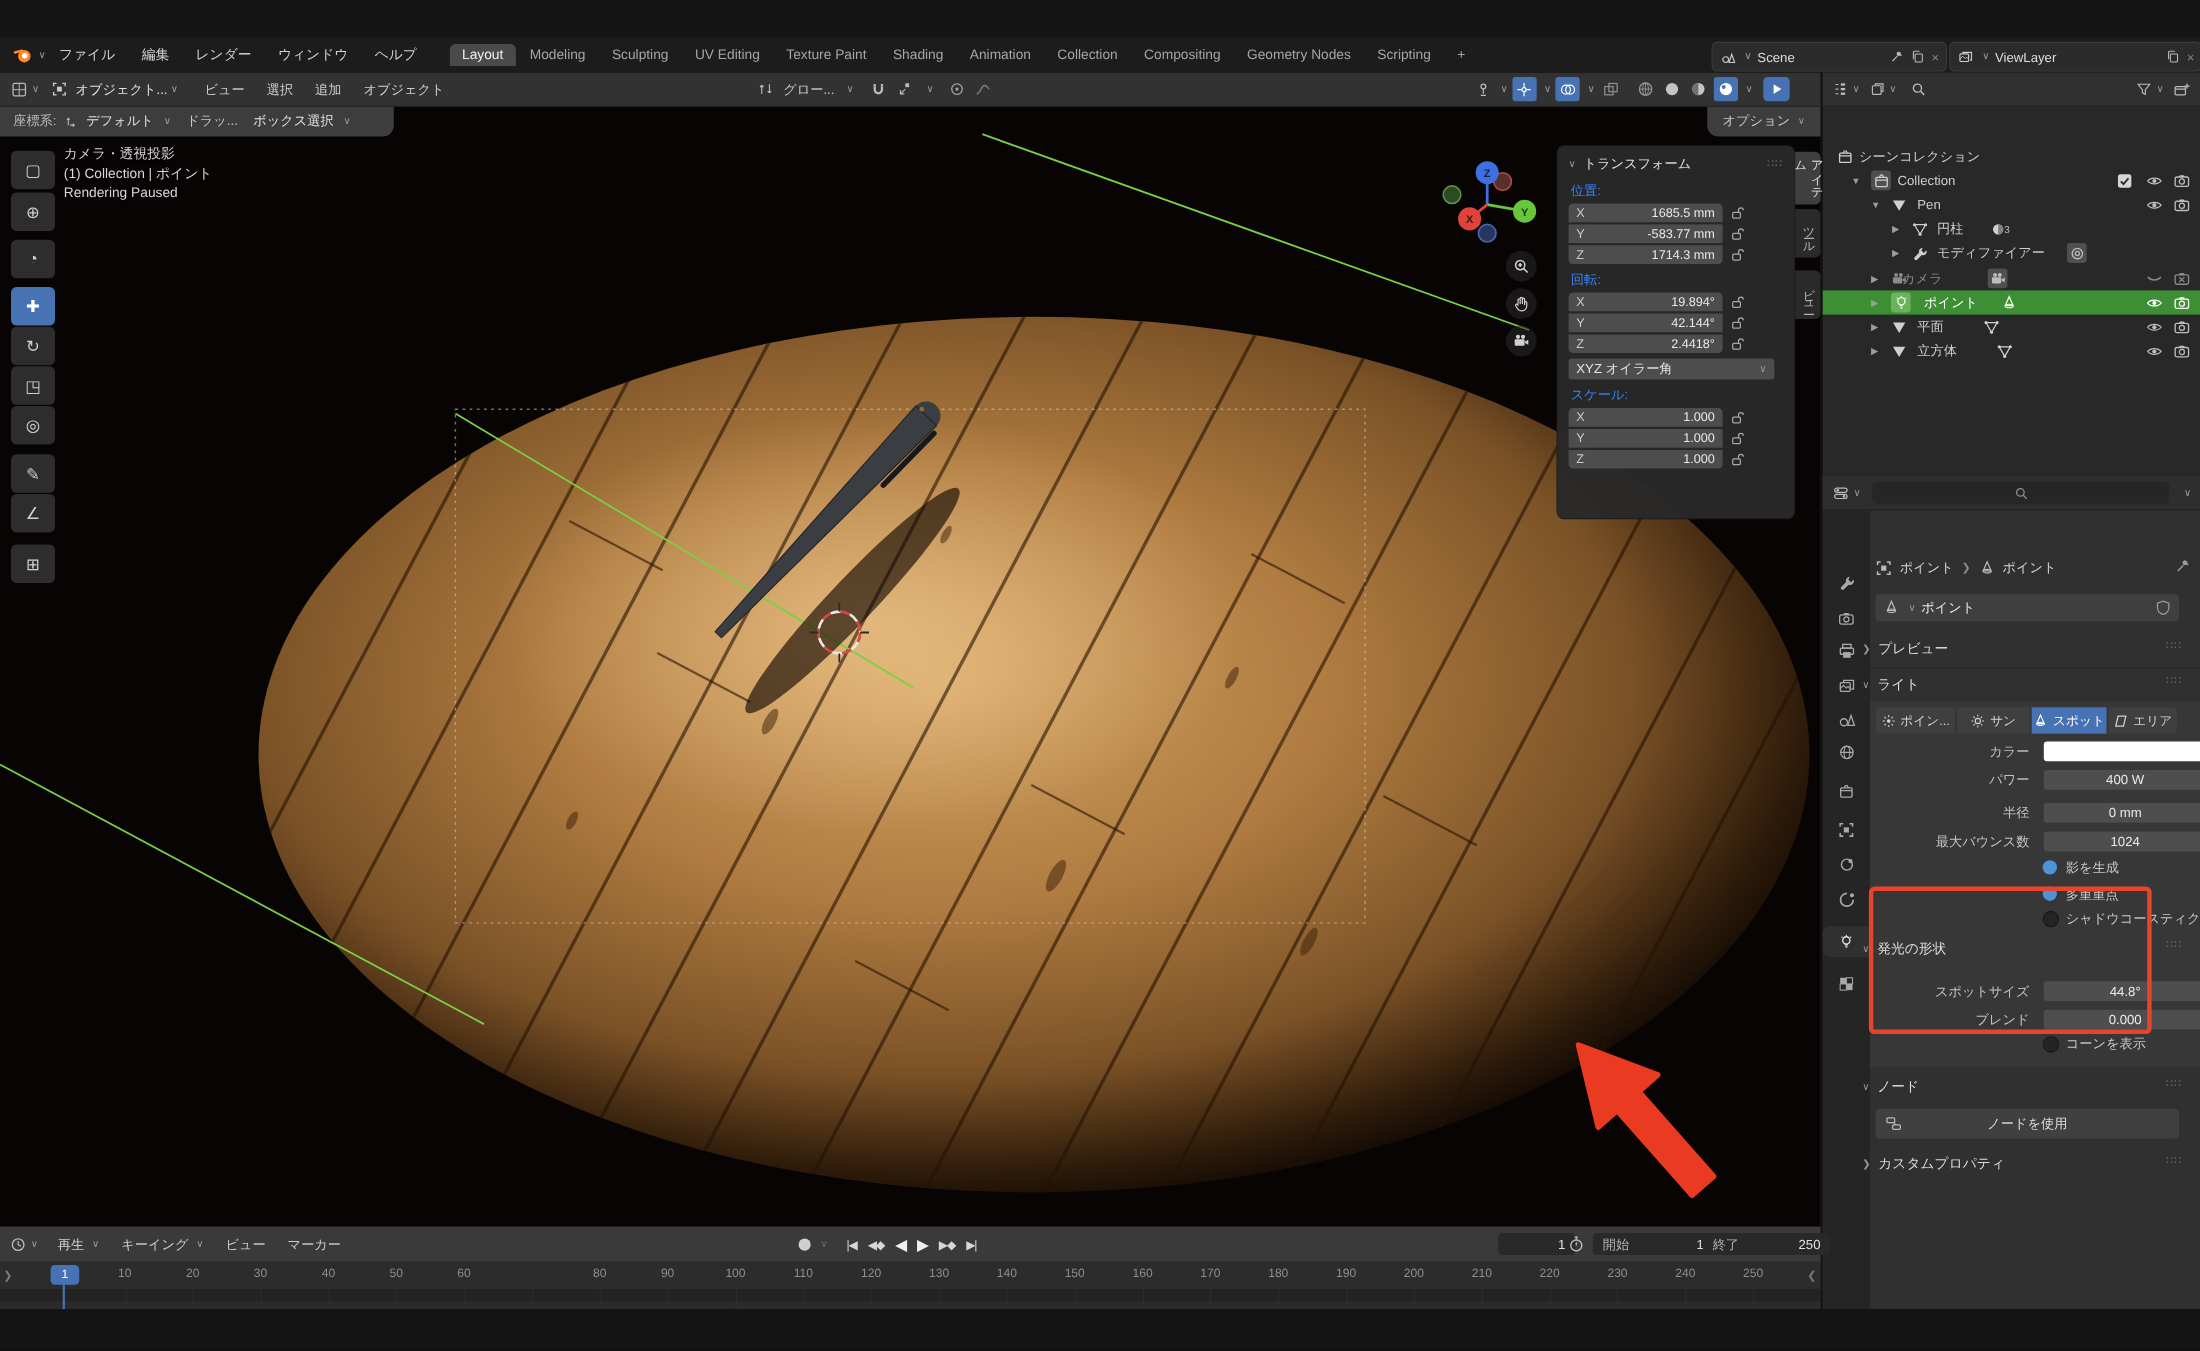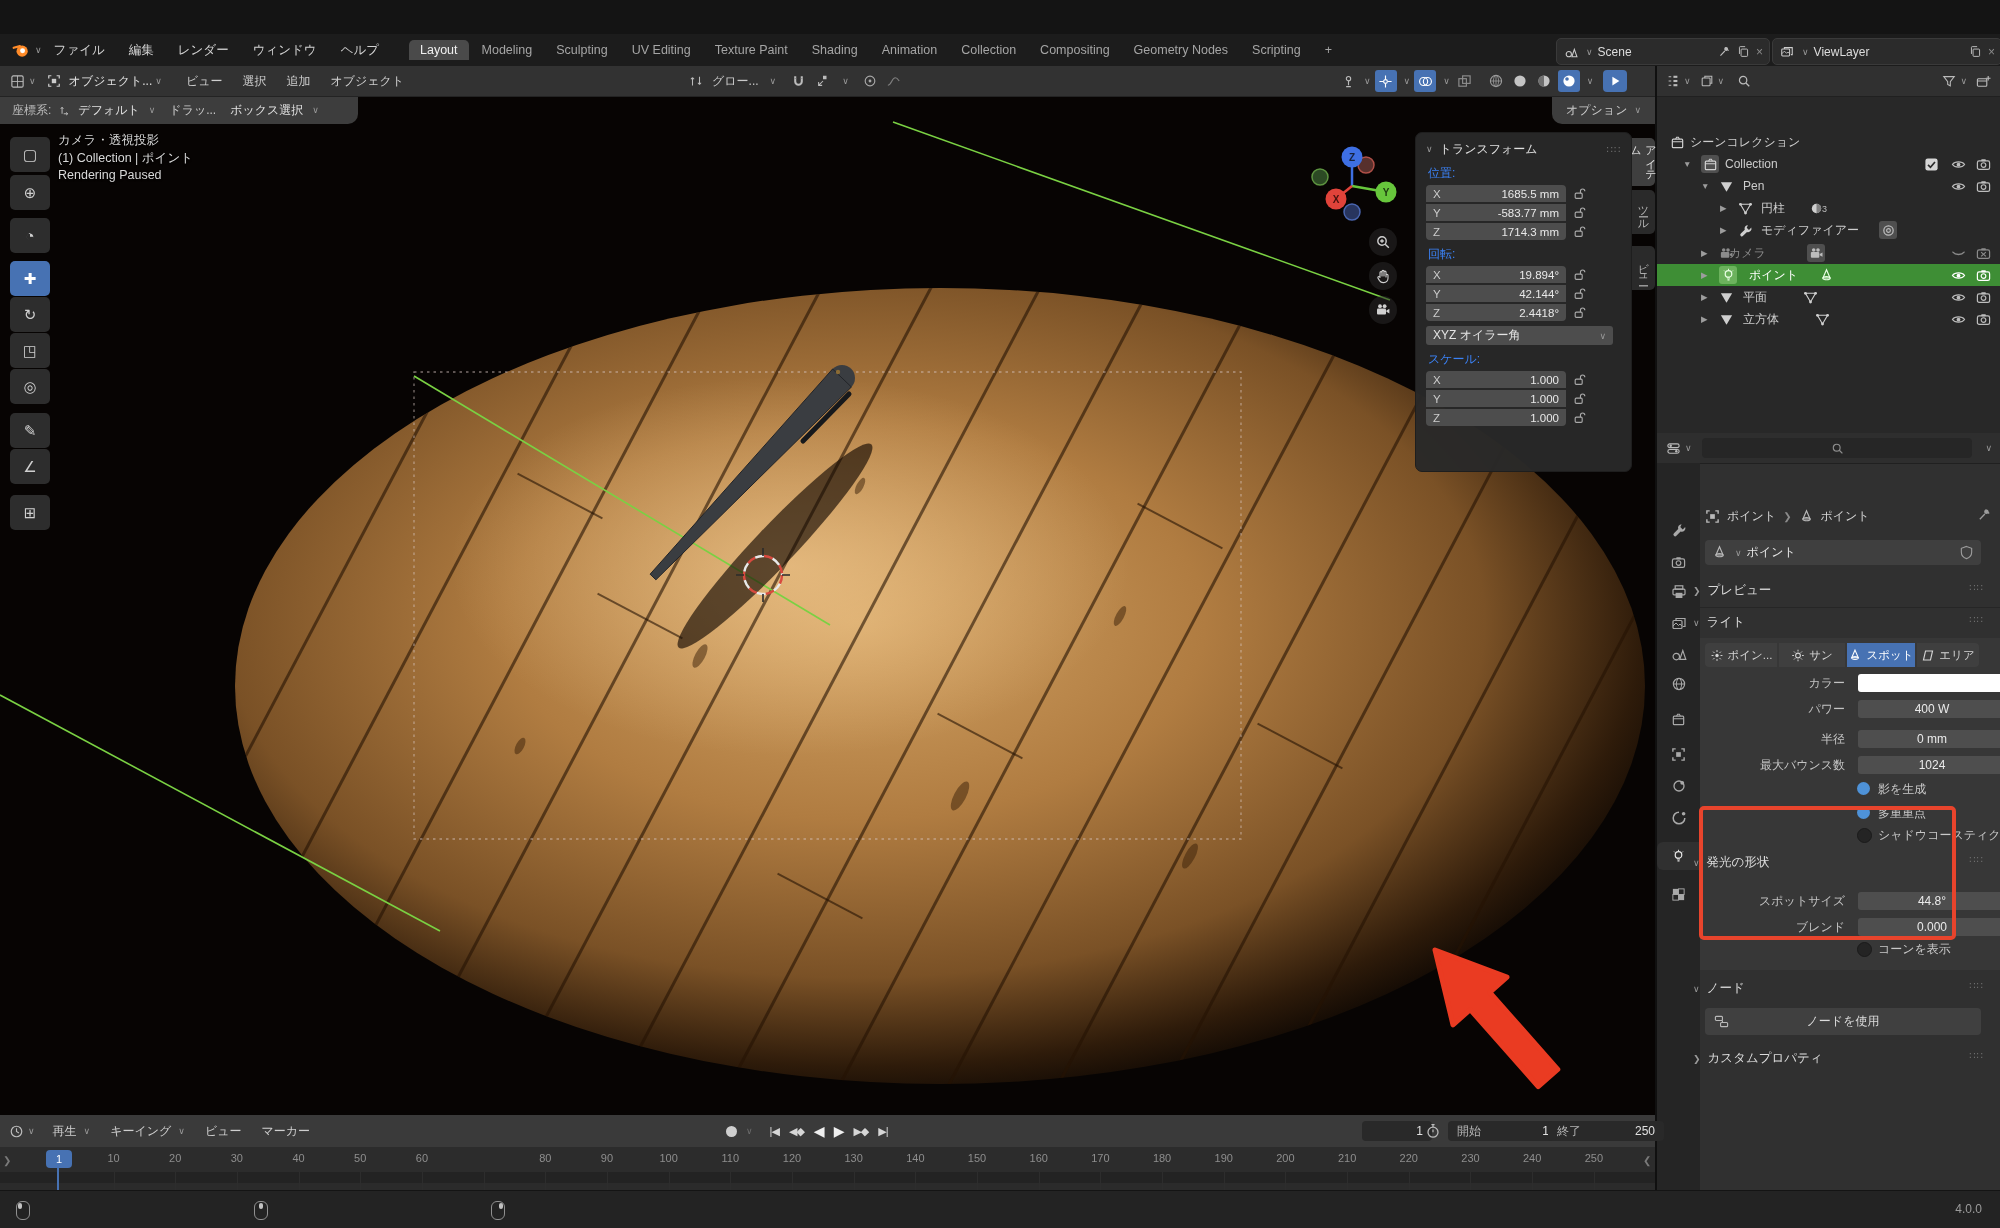--- a/index.html
+++ b/index.html
@@ -1181,26 +1181,14 @@
         <div style="position: absolute; left: 1593.83px; top: 0px; width: 1px; height: 18px; background: rgb(45, 45, 45);"></div>
       </div>
     <div class="abs" style="left:57px;top:49px;width:2px;height:26px;background:#4772b3;z-index:3;"></div>
     <div class="abs" style="left:46px;top:35px;width:26px;height:18px;background:#4772b3;border-radius:4px;color:#fff;display:flex;align-items:center;justify-content:center;z-index:3;font-size:11px;">
         <span>1</span>
       </div>
     <span class="abs" style="left:3px;top:40px;color:#7a7a7a;font-size:10px;">❯</span>
     <span class="abs" style="left:1643px;top:40px;color:#7a7a7a;font-size:10px;">❮</span>
   </div>
 
-  <div class="abs" id="statusbar">
-    <span class="mouse" style="left:16px;">
-        <i style="left:1px;"></i>
-      </span>
-    <span class="mouse" style="left:254px;">
-        <i style="left:4px;"></i>
-      </span>
-    <span class="mouse" style="left:491px;">
-        <i style="right:1px;"></i>
-      </span>
-    <span class="abs" style="right:18px;top:11px;color:#9b9b9b;">4.0.0</span>
-  </div>
 
 </div>
 
 </body></html>

